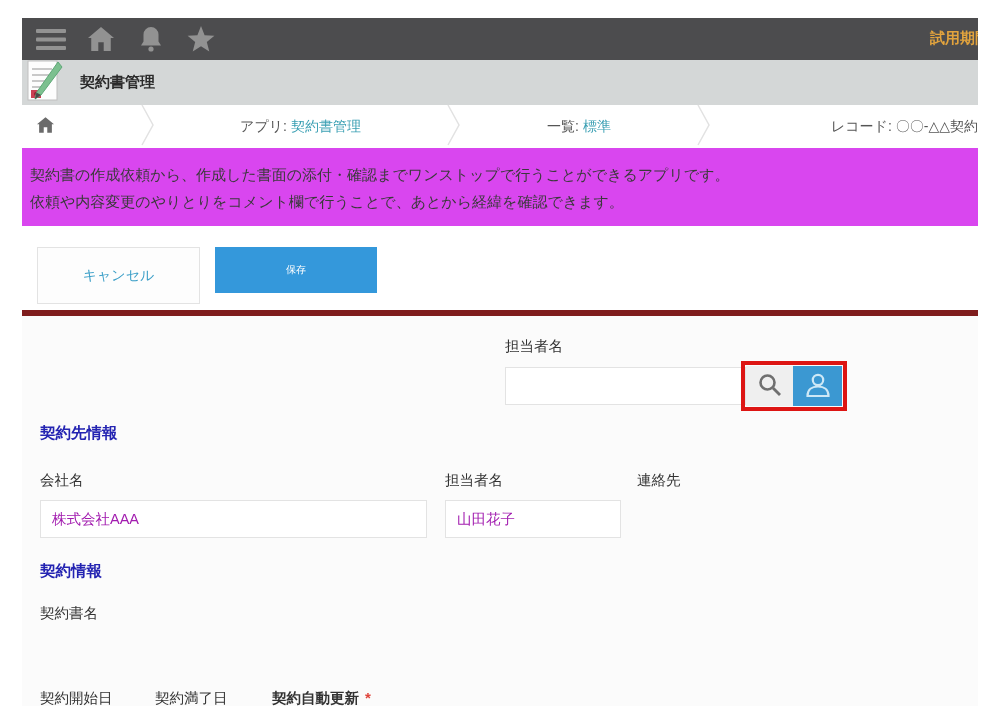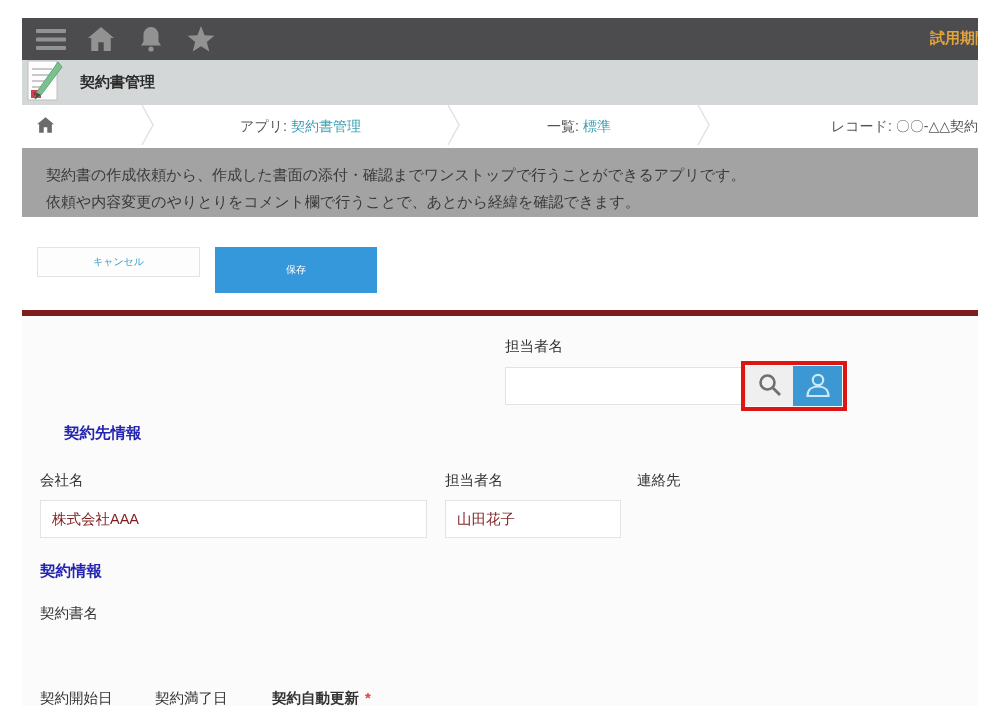--- a/index.html
+++ b/index.html
@@ -18,30 +18,30 @@
   .app-title { margin-left:17px; font-size:15px; font-weight:bold; color:#2b2b2b; }
 
   
   .breadcrumb { position:absolute; left:0; top:87px; width:100%; height:43px; background:#ffffff; display:flex; align-items:center; padding-left:15px; font-size:14px; color:#555;justify-content:space-between; }
   .crumb-sep { margin:0 14px; }
   .crumb-link { color:#3a9fb3; cursor:pointer; }
   .crumb-text { color:#555;margin-left:34px; }
   .crumb-prefix { color:#555; margin-right:4px; }
 
   
-  .description { position:absolute; left:0; top:130px; width:100%; height:69px; background:#a3a3a3; padding:13px 20px 0 24px; font-size:15px; color:#3a3a3a; line-height:27px; }
+  .description { position:absolute; left:0; top:130px; width:100%; height:78px; background:#d946ef; padding:13px 20px 0 8px; font-size:15px; color:#3a3a3a; line-height:27px; }
 
   
-  .btn-cancel { position:absolute; left:15px; top:229px; width:163px; height:30px; background:#fdfdfd; border:1px solid #e3e3e3; color:#3a9ec7; font-size:10px; cursor:pointer; font-family:inherit; }
+  .btn-cancel { position:absolute; left:15px; top:229px; width:163px; height:57px; background:#fdfdfd; border:1px solid #e3e3e3; color:#3a9ec7; font-size:14px; cursor:pointer; font-family:inherit; }
   .btn-save { position:absolute; left:193px; top:229px; width:162px; height:46px; background:#3498db; border:none; color:#ffffff; font-size:10px; cursor:pointer; font-family:inherit; }
 
   
   .form-area { position:absolute; left:0; top:292px; width:100%; height:452px; background:#fbfbfb; border-top:6px solid #7f1d1d; overflow:hidden; }
   .fld-label { position:absolute; font-size:14.5px; color:#333; white-space:nowrap; }
-  .txt-input { position:absolute; height:38px; background:#ffffff; border:1px solid #e3e3e3; font-size:14.5px; color:#7f1d1d; padding:0 11px; font-family:inherit; }
+  .txt-input { position:absolute; height:38px; background:#ffffff; border:1px solid #e3e3e3; font-size:14.5px; color:#a21caf; padding:0 11px; font-family:inherit; }
   .section-title { position:absolute; font-size:15.5px; font-weight:bold; color:#2424b2; white-space:nowrap; }
 
   .lookup-input { left:483px; top:51px; width:241px; }
   .icon-btn { position:absolute; top:50px; width:47px; height:40px; border:none; display:flex; align-items:center; justify-content:center; cursor:pointer; }
   .search-btn { left:724px; background:#efefef; }
   .person-btn { left:771px; width:49px; background:#3b98d2; }
   .red-box { position:absolute; left:719px; top:45px; width:106px; height:50px; border:4px solid #dd1513; pointer-events:none; }
 
   .req { color:#e0433a; margin-left:6px; font-size:15px; }
 </style>
@@ -153,21 +153,21 @@
     <button class="icon-btn person-btn">
       <span>
         <svg width="28" height="28" viewBox="0 0 28 28">
             <circle cx="14" cy="9" r="5.2" stroke="#cde8f6" stroke-width="2.2" fill="none"></circle>
             <path d="M3.5 25 C3.5 18.5 8 15.5 14 15.5 C20 15.5 24.5 18.5 24.5 25 Z" stroke="#cde8f6" stroke-width="2.2" fill="none"></path>
           </svg>
       </span>
     </button>
     <div class="red-box"></div>
 
-    <span class="section-title" style="left:18px; top:107px;margin-left:24px;">契約先情報</span>
+    <span class="section-title" style="left:18px; top:107px;">契約先情報</span>
 
     <span class="fld-label" style="left:18px; top:155px;">会社名</span>
     <span class="fld-label" style="left:423px; top:155px;">担当者名</span>
     <span class="fld-label" style="left:615px; top:155px;">連絡先</span>
 
     <input class="txt-input" style="left: 18px; top: 184px; width: 387px;" type="text" value="株式会社AAA">
     <input class="txt-input" style="left: 423px; top: 184px; width: 176px;" type="text" value="山田花子">
 
     <span class="section-title" style="left:18px; top:245px;">契約情報</span>
 

